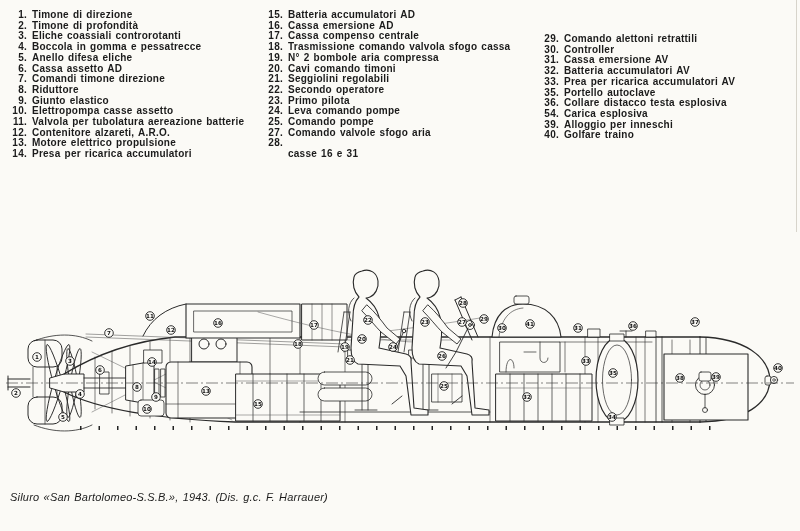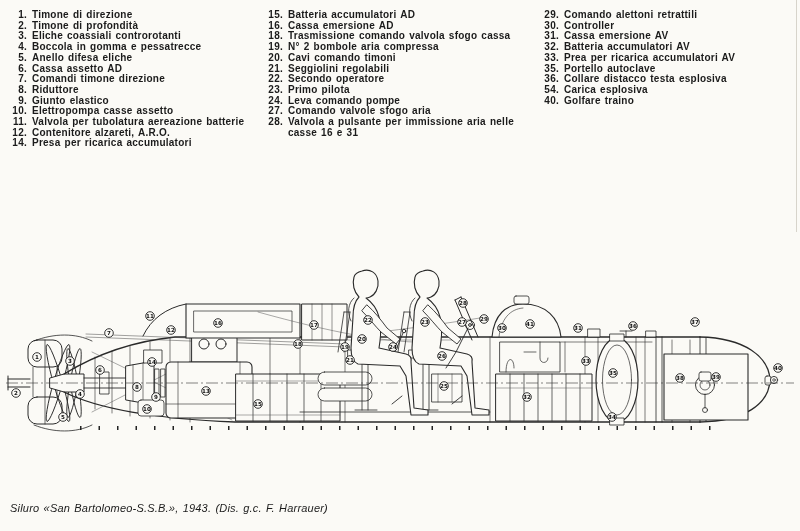--- a/index.html
+++ b/index.html
@@ -11,27 +11,27 @@
   }
   .page{position:absolute;inset:0;}
   
   .legend-col{
     position:absolute;top:10px;
     font-size:10px;line-height:10.7px;font-weight:700;
     letter-spacing:.25px;word-spacing:1px;
   }
   #legend-col-1{left:6px;width:256px;}
   #legend-col-2{left:262px;width:276px;}
-  #legend-col-3{left:538px;width:258px;}
+  #legend-col-3{left:538px;width:258px;margin-top:24px;}
   .li{display:flex;white-space:nowrap;}
   .li .n{width:21px;text-align:right;flex:none;margin-right:5px;}
   .li .t{flex:none;}
   
   .caption{
-    position:absolute;left:10px;top:502px;
+    position:absolute;left:10px;top:491px;
     font-size:11px;font-style:italic;font-weight:400;
     letter-spacing:.2px;word-spacing:1px;color:#1b1b1b;
   }
   
   svg{position:absolute;left:0;top:0;}
   .callouts circle{fill:#fbfaf6;stroke:#1f1f1f;stroke-width:.9;}
   .callouts text{
     font-family:"DejaVu Sans",sans-serif;font-size:5.6px;font-weight:600;
     fill:#111;text-anchor:middle;
   }
@@ -380,34 +380,42 @@
       </div>
       <div class="li">
         <span class="n">11.</span>
         <span class="t">Valvola per tubolatura aereazione batterie</span>
       </div>
       <div class="li">
         <span class="n">12.</span>
         <span class="t">Contenitore alzareti, A.R.O.</span>
       </div>
       <div class="li">
+        <span class="n">13.</span>
+        <span class="t">Motore elettrico propulsione</span>
+      </div>
+      <div class="li">
         <span class="n">14.</span>
         <span class="t">Presa per ricarica accumulatori</span>
       </div>
     </div>
   <div class="legend-col" id="legend-col-2">
       <div class="li">
         <span class="n">15.</span>
         <span class="t">Batteria accumulatori AD</span>
       </div>
       <div class="li">
         <span class="n">16.</span>
         <span class="t">Cassa emersione AD</span>
       </div>
       <div class="li">
+        <span class="n">17.</span>
+        <span class="t">Cassa compenso centrale</span>
+      </div>
+      <div class="li">
         <span class="n">18.</span>
         <span class="t">Trasmissione comando valvola sfogo cassa</span>
       </div>
       <div class="li">
         <span class="n">19.</span>
         <span class="t">N° 2 bombole aria compressa</span>
       </div>
       <div class="li">
         <span class="n">20.</span>
         <span class="t">Cavi comando timoni</span>
@@ -422,26 +430,29 @@
       </div>
       <div class="li">
         <span class="n">23.</span>
         <span class="t">Primo pilota</span>
       </div>
       <div class="li">
         <span class="n">24.</span>
         <span class="t">Leva comando pompe</span>
       </div>
       <div class="li">
+        <span class="n">25.</span>
+        <span class="t">Comando pompe</span>
+      </div>
+      <div class="li">
         <span class="n">27.</span>
         <span class="t">Comando valvole sfogo aria</span>
       </div>
       <div class="li">
         <span class="n">28.</span>
-        <span class="t">Valvola a pulsante per immissione aria nelle</span>
       </div>
       <div class="li">
         <span class="n"></span>
         <span class="t">casse 16 e 31</span>
       </div>
     </div>
   <div class="legend-col" id="legend-col-3">
       <div class="li">
         <span class="n">29.</span>
         <span class="t">Comando alettoni retrattili</span>
@@ -468,20 +479,24 @@
       </div>
       <div class="li">
         <span class="n">36.</span>
         <span class="t">Collare distacco testa esplosiva</span>
       </div>
       <div class="li">
         <span class="n">54.</span>
         <span class="t">Carica esplosiva</span>
       </div>
       <div class="li">
+        <span class="n">39.</span>
+        <span class="t">Alloggio per inneschi</span>
+      </div>
+      <div class="li">
         <span class="n">40.</span>
         <span class="t">Golfare traino</span>
       </div>
     </div>
 
   <div class="caption">Siluro «San Bartolomeo-S.S.B.», 1943. (Dis. g.c. F. Harrauer)</div>
 
   <div class="edge-line"></div>
 </div>
 

